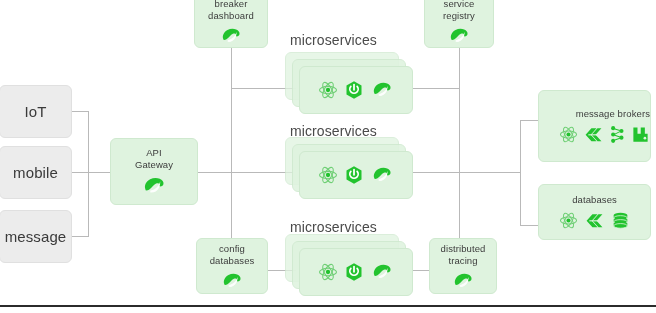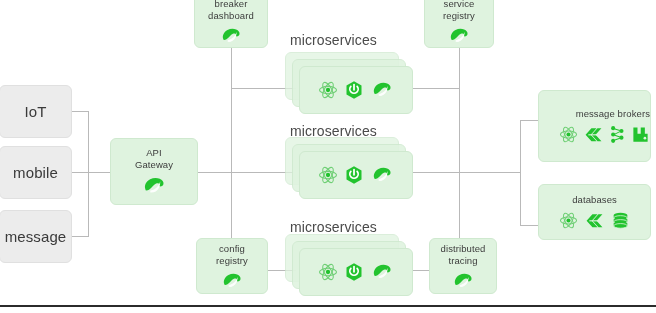--- a/index.html
+++ b/index.html
@@ -174,21 +174,21 @@
         <svg width="24" height="18" viewBox="0 0 26 20">
           <path d="M4.5 13.5c-1.6-3.5 0.4-8 4.6-10.2 4.6-2.4 10.4-1.3 12.6 1.6 1.4 1.9 0.9 4.2-0.7 5.2-1.1 0.7-2.4 0.5-2.7-0.3-0.3-0.7 0.3-1.2 0.1-1.8-0.3-0.9-1.8-1.1-3.3-0.4-2.8 1.3-3.9 4.3-7.1 6.1-1.2 0.7-2.6 0.9-3.5 0.6z" fill="#22c32e"></path>
           <path d="M9.3 14.6c3.3-0.5 6.1-2.4 8-5.2 1.3-1.9 1.9-3.9 1.9-3.9s0.2 3.6-1.3 6.4c-1.7 3.1-4.8 4.9-8.1 4.6-0.3 0-0.5-0.1-0.5-0.1z" fill="#ffffff" opacity="0.92"></path>
         </svg>
       </span>
     </div>
   </div>
 
   <div class="node green" style="left:196px; top:238px; width:72px; height:56px;">
     <div class="node-label">config
-registry</div>
+databases</div>
     <div class="icon-row">
       <span>
         <svg width="24" height="18" viewBox="0 0 26 20">
           <path d="M4.5 13.5c-1.6-3.5 0.4-8 4.6-10.2 4.6-2.4 10.4-1.3 12.6 1.6 1.4 1.9 0.9 4.2-0.7 5.2-1.1 0.7-2.4 0.5-2.7-0.3-0.3-0.7 0.3-1.2 0.1-1.8-0.3-0.9-1.8-1.1-3.3-0.4-2.8 1.3-3.9 4.3-7.1 6.1-1.2 0.7-2.6 0.9-3.5 0.6z" fill="#22c32e"></path>
           <path d="M9.3 14.6c3.3-0.5 6.1-2.4 8-5.2 1.3-1.9 1.9-3.9 1.9-3.9s0.2 3.6-1.3 6.4c-1.7 3.1-4.8 4.9-8.1 4.6-0.3 0-0.5-0.1-0.5-0.1z" fill="#ffffff" opacity="0.92"></path>
         </svg>
       </span>
     </div>
   </div>
 

